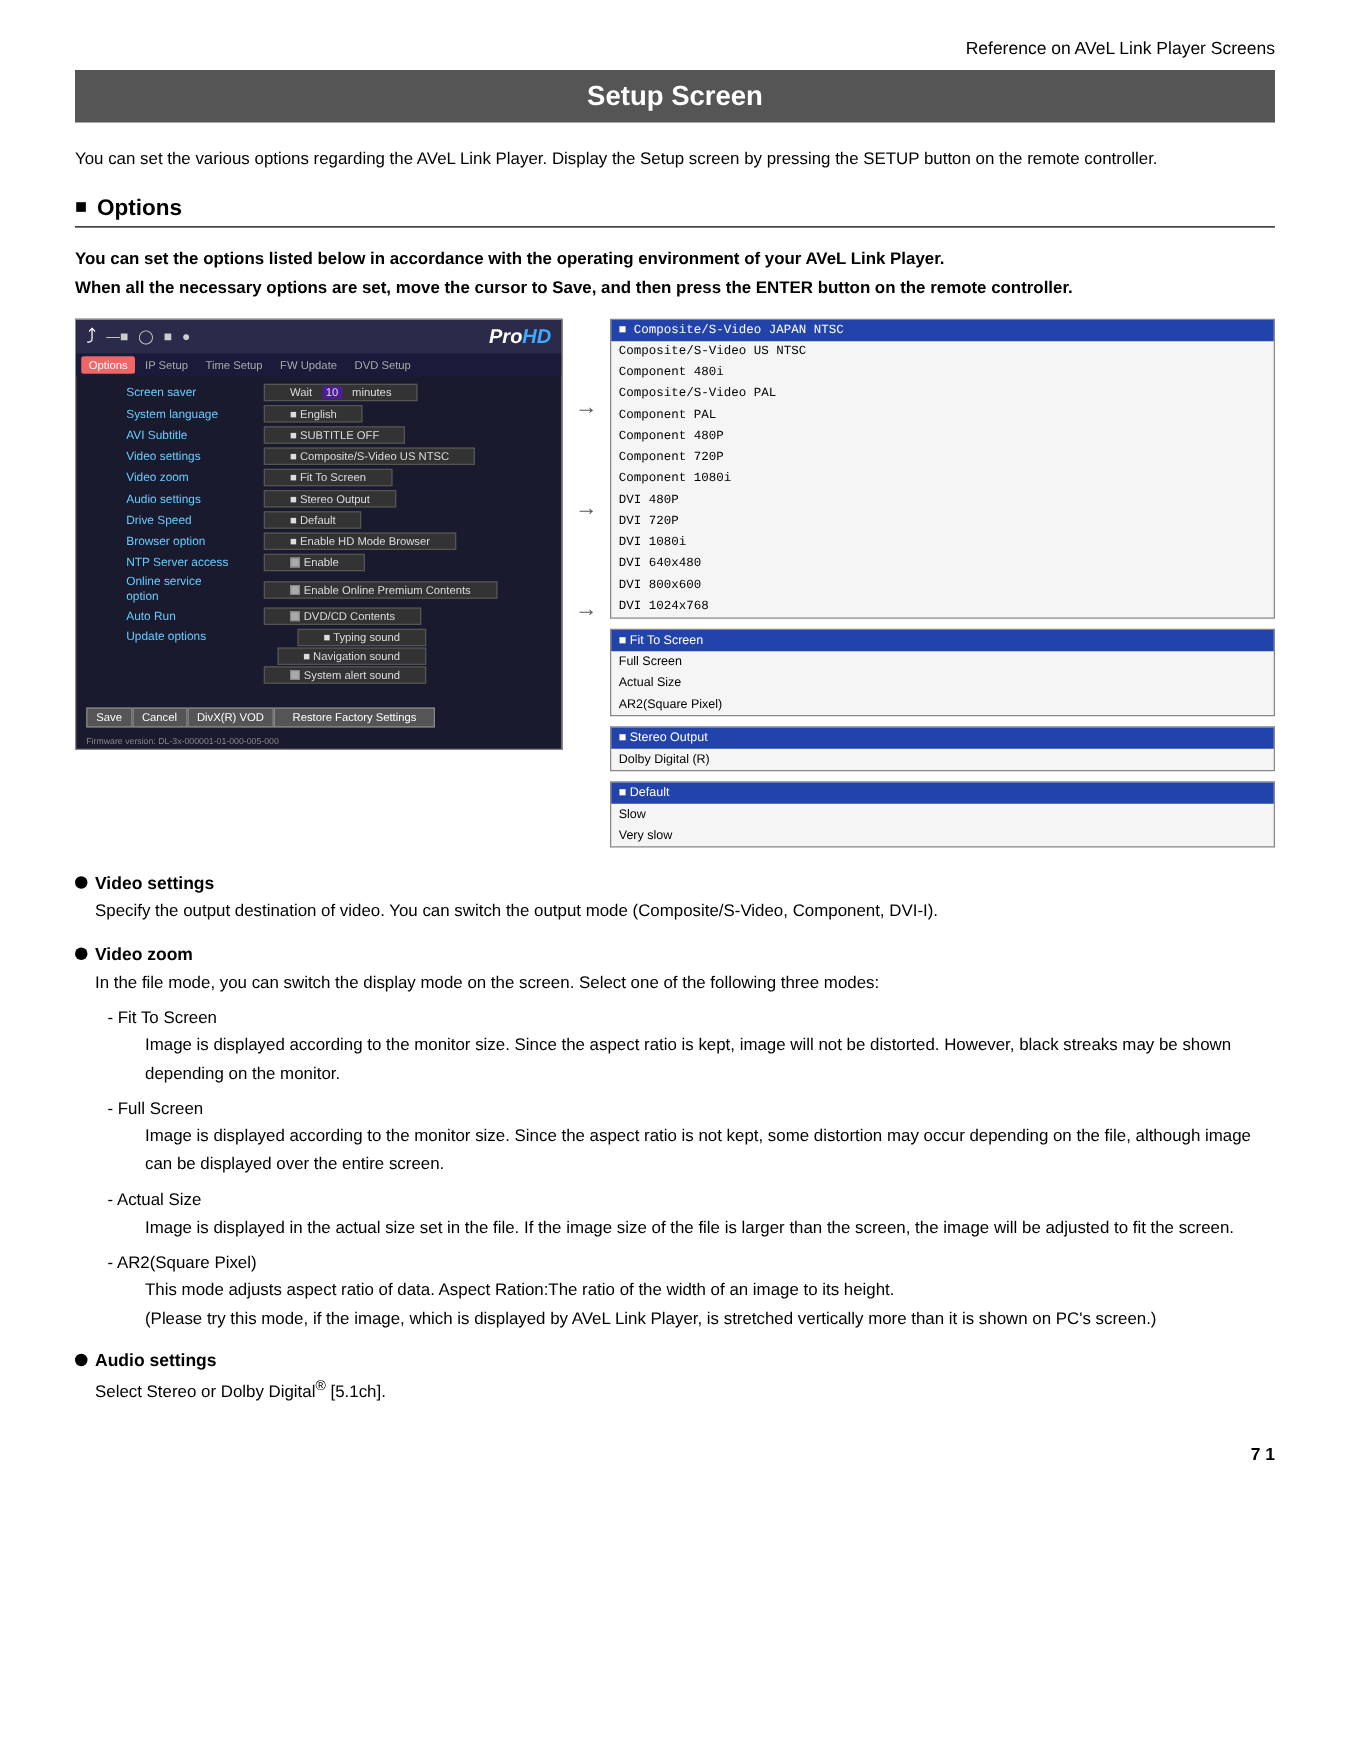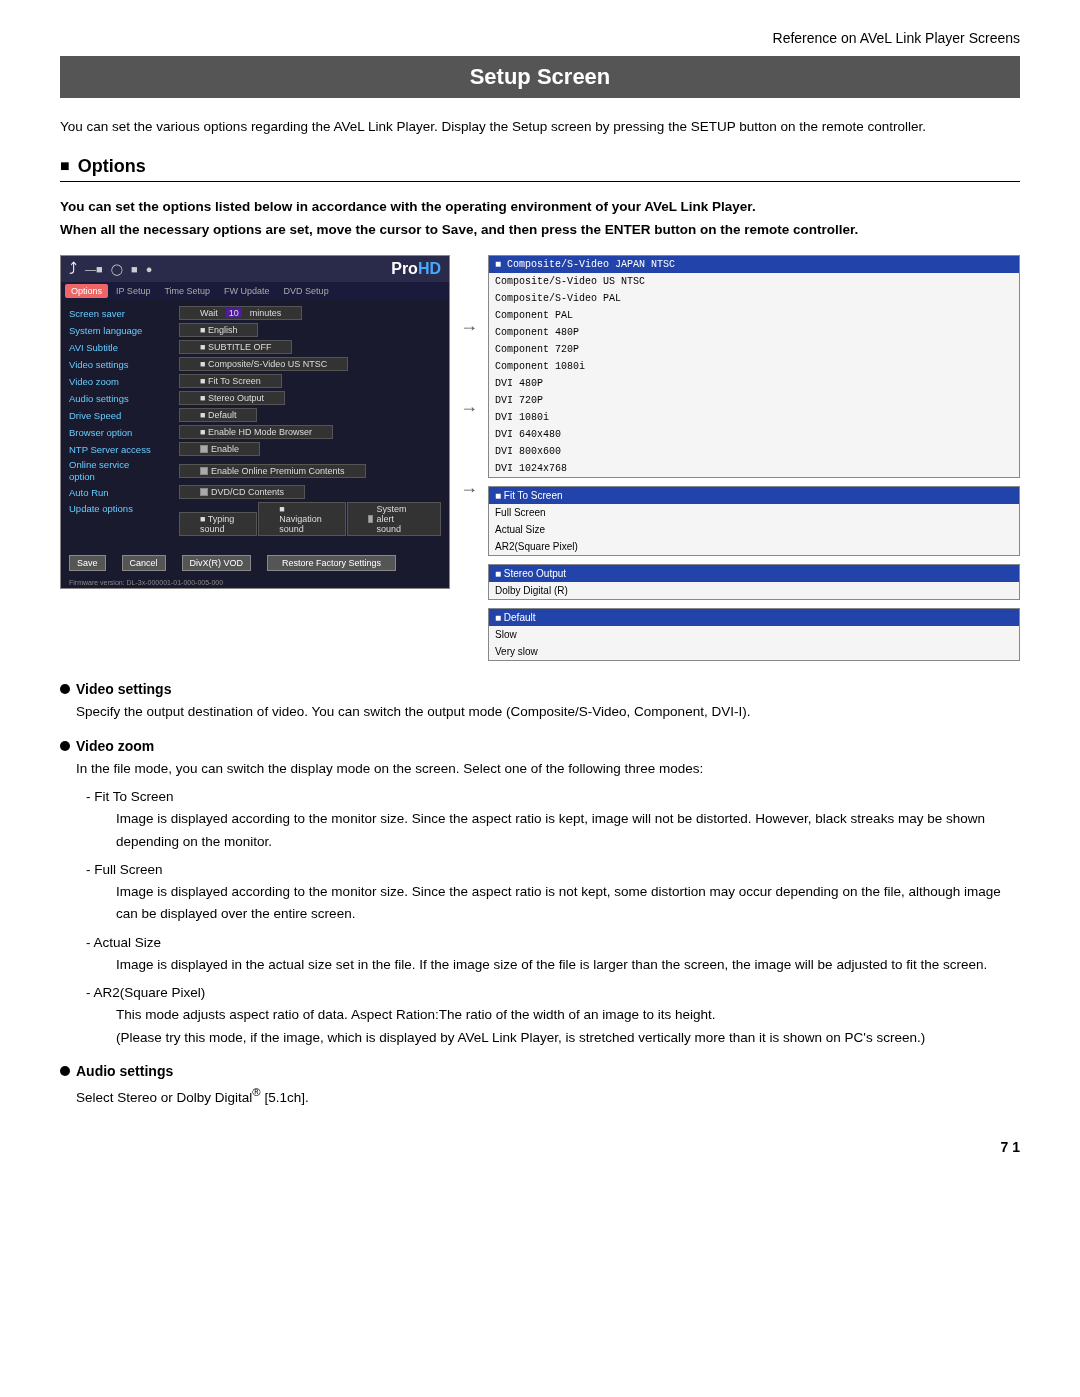--- a/index.html
+++ b/index.html
@@ -74,20 +74,21 @@
       background: #2a2a4a;
       padding: 4px 8px;
       display: flex;
       align-items: center;
       gap: 8px;
     }
     .prohd-logo {
       color: #fff;
       font-size: 16px;
       font-weight: bold;
+      font-style: italic;
       margin-left: auto;
     }
     .prohd-logo span { color: #4af; }
     .screen-tabs {
       background: #1a1a3a;
       display: flex;
       gap: 2px;
       padding: 2px 4px;
       font-size: 9px;
     }
@@ -107,20 +108,21 @@
     .screen-row {
       display: flex;
       align-items: center;
       margin-bottom: 3px;
       font-size: 9.5px;
     }
     .screen-label {
       color: #6cf;
       width: 110px;
       flex-shrink: 0;
+      margin-left: 32px;
     }
     .screen-value {
       background: #333;
       color: #ddd;
       padding: 1px 20px;
       border: 1px solid #555;
       font-size: 9px;
       display: flex;
       align-items: center;
       gap: 3px;
@@ -130,21 +132,21 @@
       height: 8px;
       background: #333;
       border: 1px solid #888;
       display: inline-block;
     }
     .checkbox-icon.checked {
       background: #aaa;
     }
     .screen-footer {
       display: flex;
-      gap: 16px;
+      gap: 0;
       padding: 6px 8px;
       margin-top: 4px;
     }
     .screen-btn {
       background: #555;
       color: #fff;
       border: 1px solid #888;
       padding: 2px 7px;
       font-size: 9px;
       cursor: pointer;
@@ -327,21 +329,21 @@
       <div class="screen-row">
         <span class="screen-label" style="line-height:1.2;">Online service<br>option</span>
         <span class="screen-value"><span class="checkbox-icon checked"></span> Enable Online Premium Contents</span>
       </div>
       <div class="screen-row">
         <span class="screen-label">Auto Run</span>
         <span class="screen-value"><span class="checkbox-icon checked"></span> DVD/CD Contents</span>
       </div>
       <div class="screen-row" style="align-items:flex-start; margin-top:2px;">
         <span class="screen-label" style="margin-top:1px;">Update options</span>
-        <div style="display:flex;flex-direction:row;gap:1px;align-items:flex-end;">
+        <div style="display:flex;flex-direction:column;gap:1px;align-items:flex-end;">
           <span class="screen-value">■ Typing sound</span>
           <span class="screen-value">■ Navigation sound</span>
           <span class="screen-value"><span class="checkbox-icon checked"></span> System alert sound</span>
         </div>
       </div>
     </div>
     <div class="screen-footer">
       <button class="screen-btn">Save</button>
       <button class="screen-btn">Cancel</button>
       <button class="screen-btn">DivX(R) VOD</button>
@@ -354,20 +356,21 @@
     <span class="arrow-right">→</span>
     <span class="arrow-right">→</span>
     <span class="arrow-right">→</span>
   </div>
 
   <div class="overlays-area">
 
     <div class="dropdown-overlay">
       <div class="dropdown-item selected">■ Composite/S-Video JAPAN NTSC</div>
       <div class="dropdown-item">Composite/S-Video US NTSC</div>
+      <div class="dropdown-item">Component 480i</div>
       <div class="dropdown-item">Composite/S-Video PAL</div>
       <div class="dropdown-item">Component PAL</div>
       <div class="dropdown-item">Component 480P</div>
       <div class="dropdown-item">Component 720P</div>
       <div class="dropdown-item">Component 1080i</div>
       <div class="dropdown-item">DVI 480P</div>
       <div class="dropdown-item">DVI 720P</div>
       <div class="dropdown-item">DVI 1080i</div>
       <div class="dropdown-item">DVI 640x480</div>
       <div class="dropdown-item">DVI 800x600</div>

